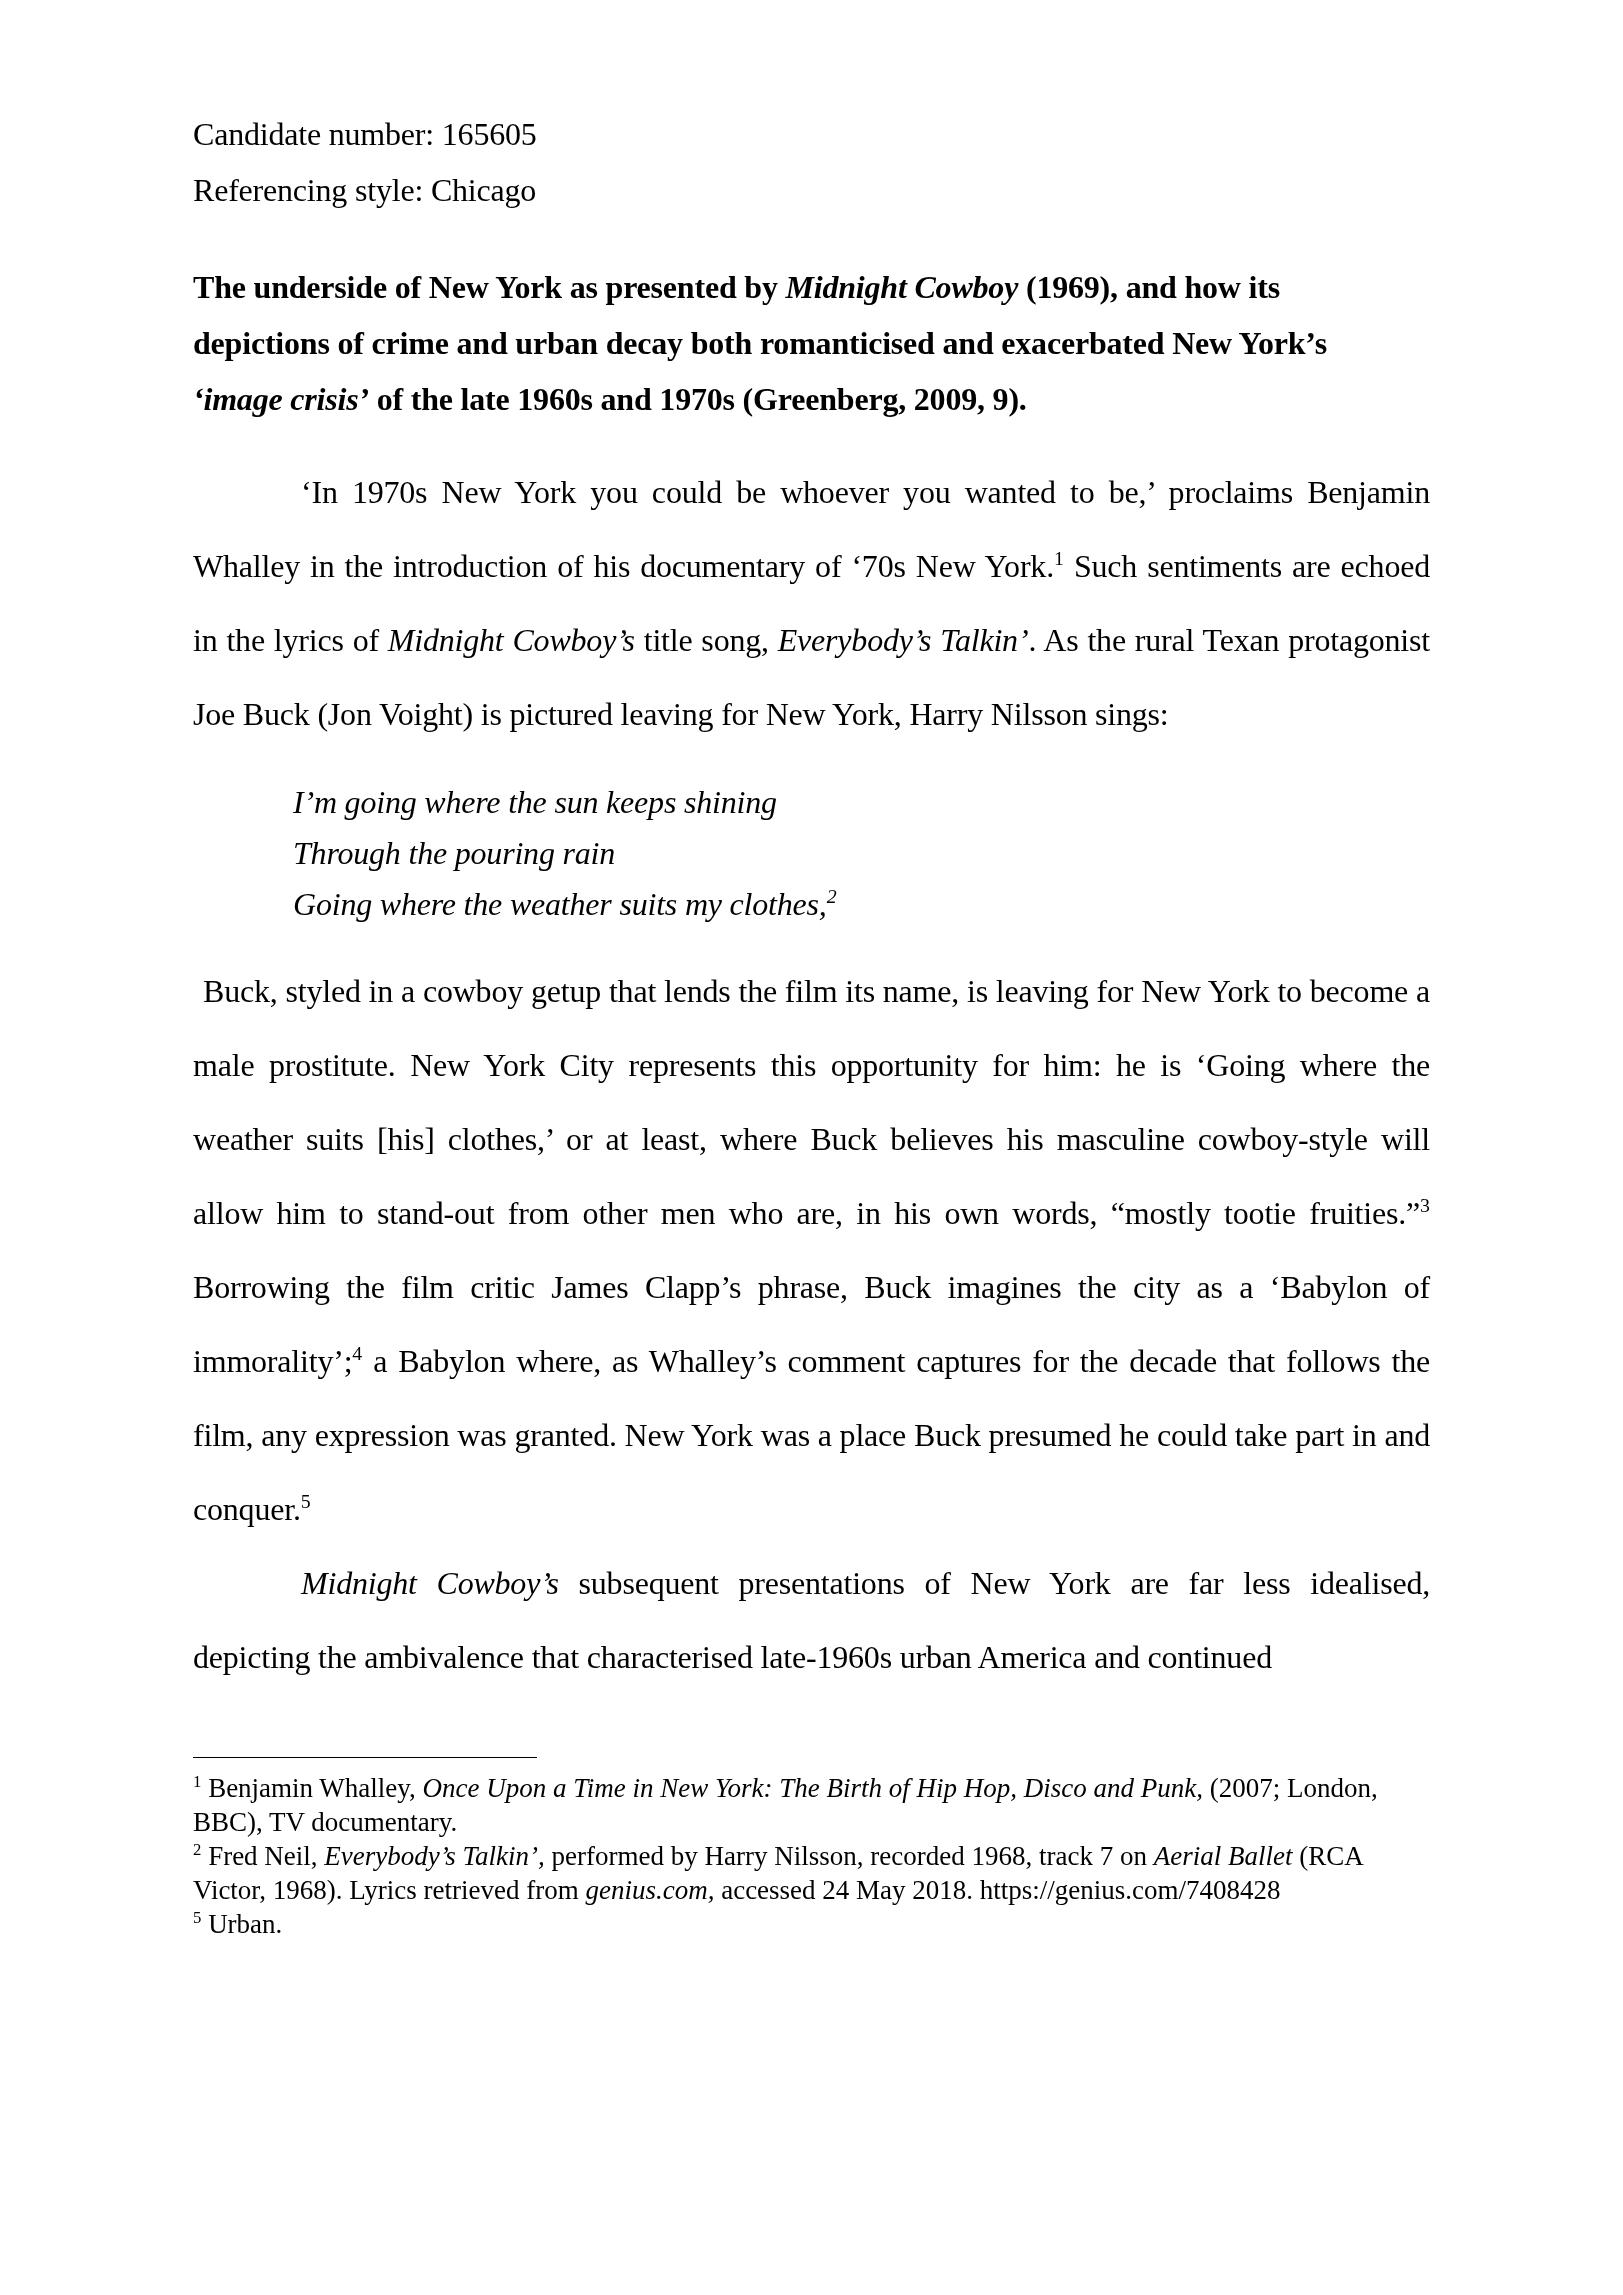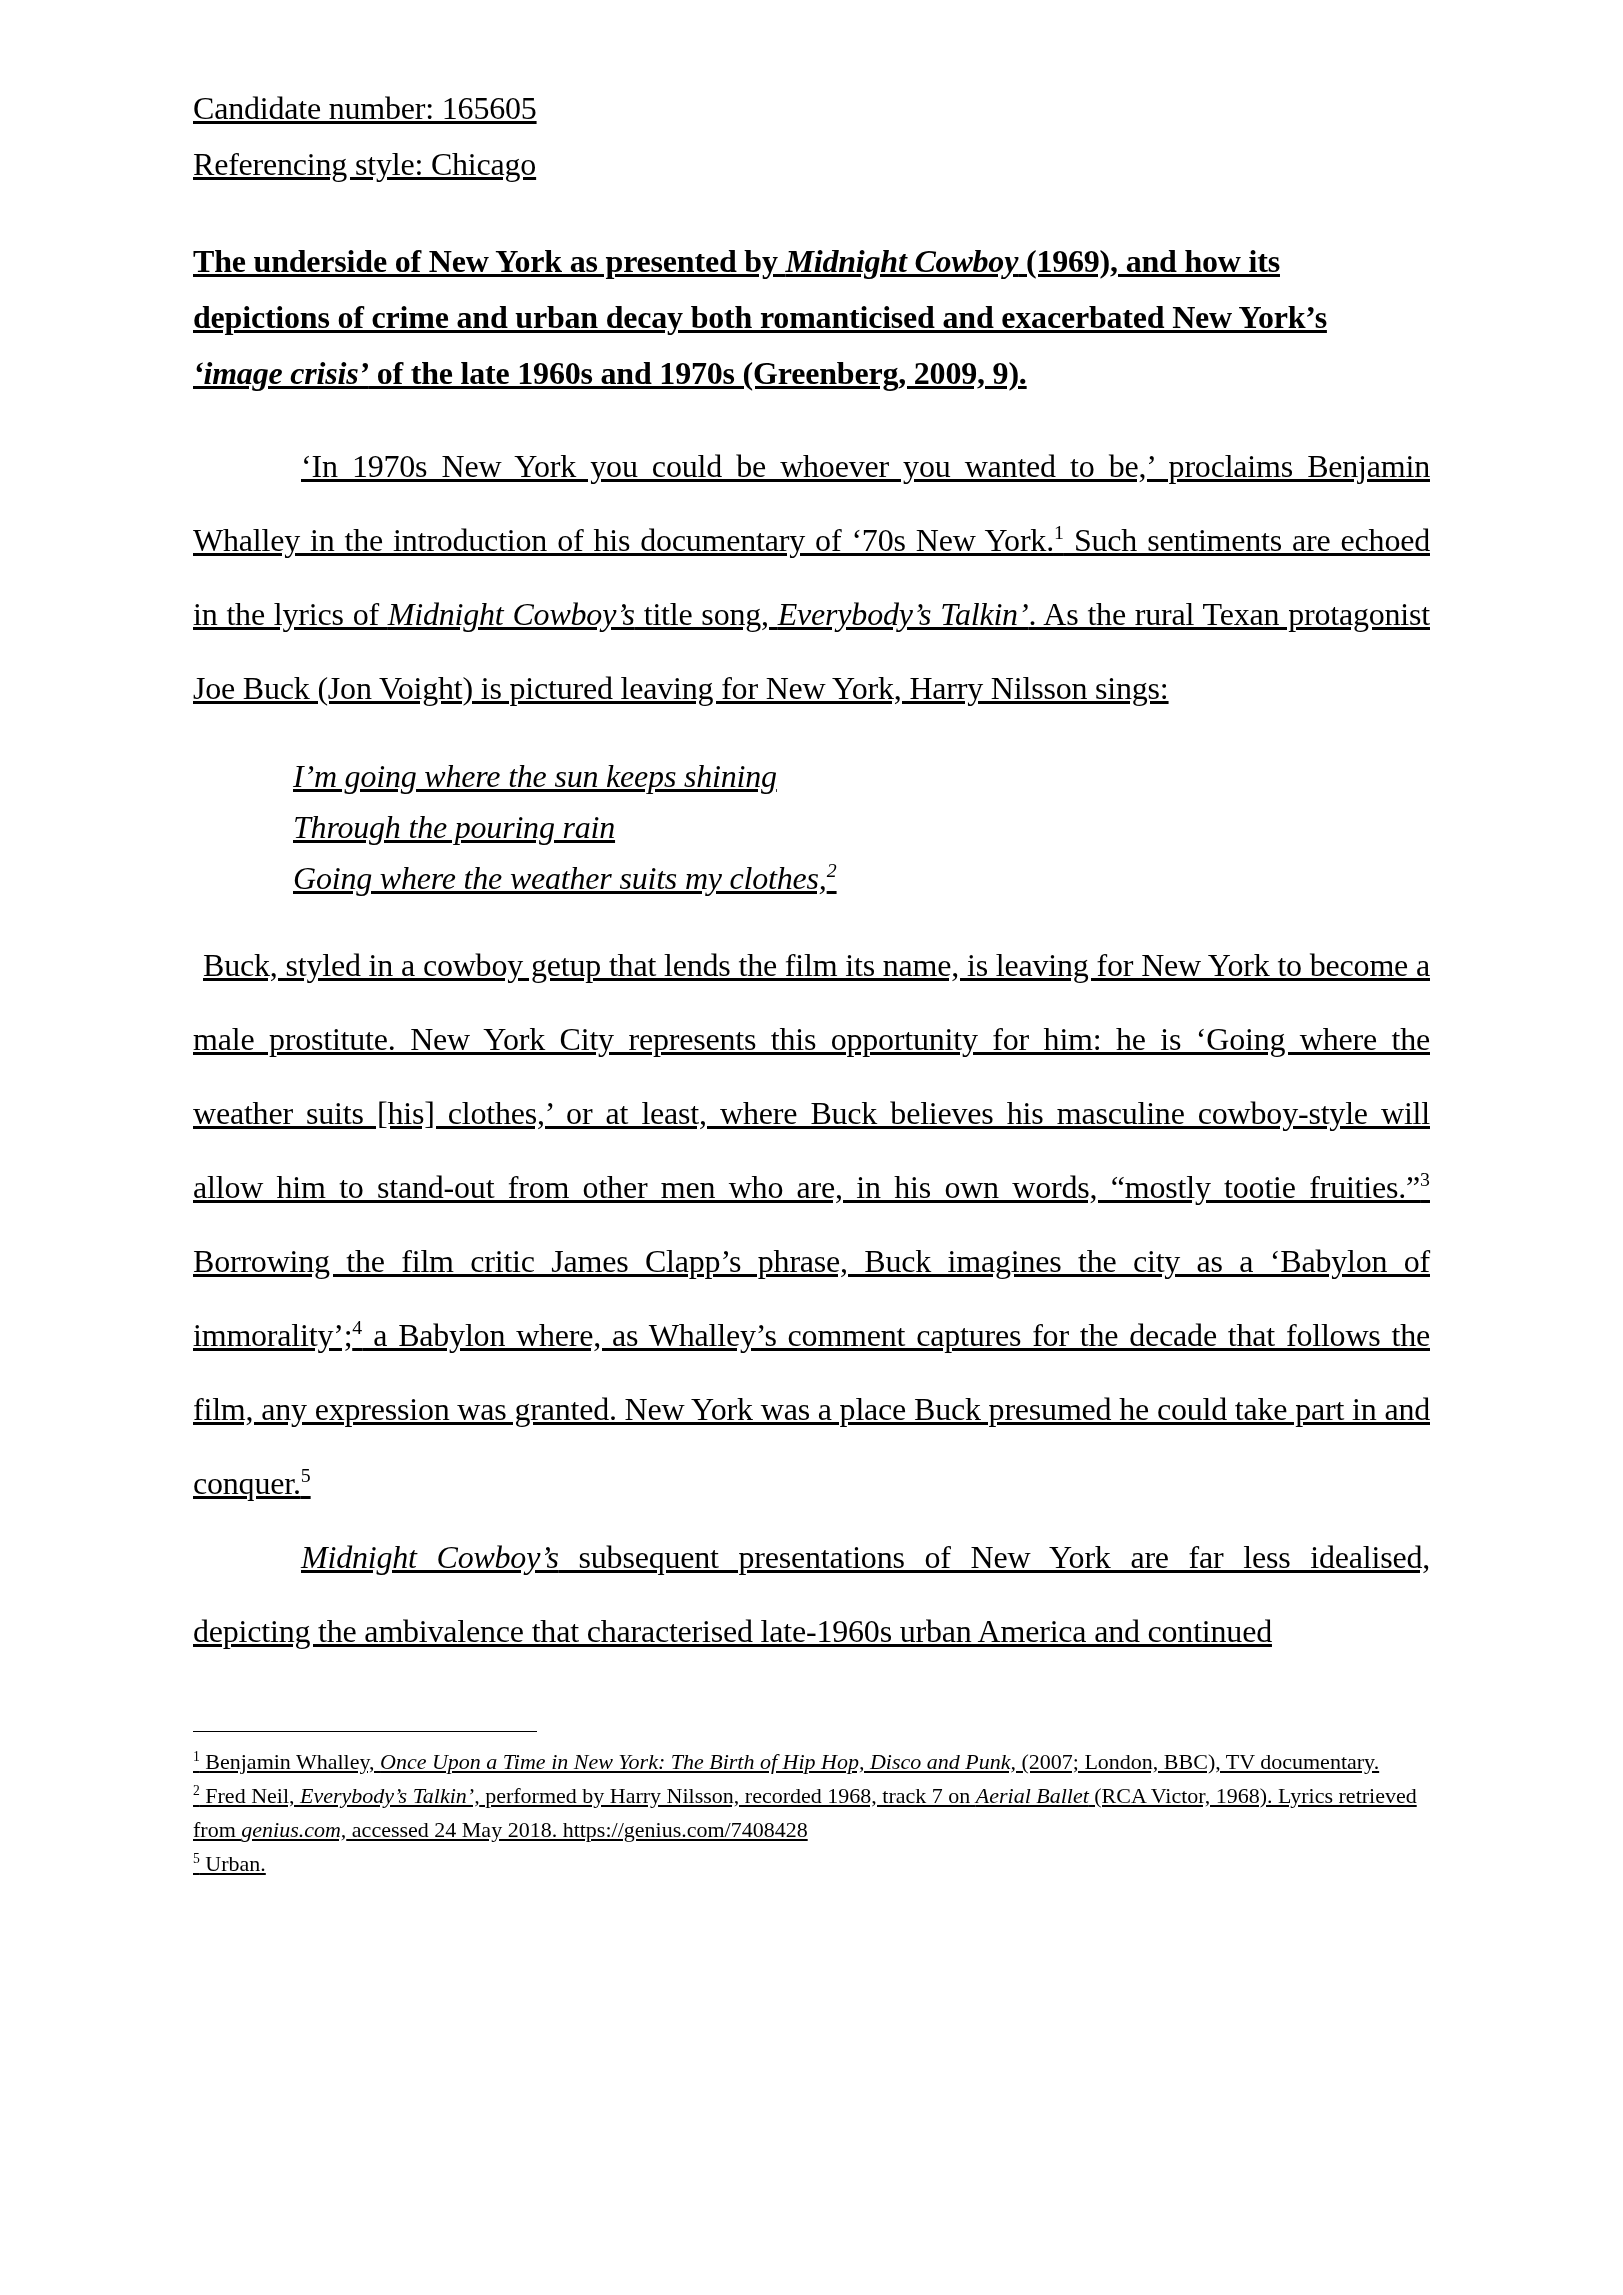--- a/index.html
+++ b/index.html
@@ -10,21 +10,21 @@
   }
   .page {
     position: relative;
     width: 1623px; height: 2295px;
     background: #ffffff;
     overflow: hidden;
     font-size: 32px;
     color: #000000;
     letter-spacing: -0.2px;
   }
-  .content { padding: 80px 193px 0 193px; text-decoration: underline; }
+  .content { padding: 106px 193px 0 193px; }
   .block { margin: 0; }
   .header { line-height: 56px; text-align: left; }
   .title  { line-height: 56px; margin-top: 41px; text-align: left; font-weight: bold; }
   .para   { line-height: 74px; text-align: justify; }
   .quote  { line-height: 51px; margin-left: 100px; text-align: left; }
   .indent    { text-indent: 108px; }
   .indent-sm { text-indent: 10px; }
   [data-name="paragraph-1"] { margin-top: 28px; }
   [data-name="lyrics-quote"] { margin-top: 26px; }
   [data-name="paragraph-2"] { margin-top: 24px; }
@@ -37,21 +37,21 @@
     line-height: 0;
     letter-spacing: 0;
   }
   .fn-sep {
     width: 344px; height: 0;
     border-top: 1.7px solid #000000;
     margin-top: 63px;
   }
   .footnotes {
     margin-top: 12.7px;
-    font-size: 22px;
+    font-size: 27px;
     line-height: 34px;
     letter-spacing: 0;
   }
   .footnote { text-align: left; }
 </style>
 </head>
 <body>
 
 <div class="page" data-name="document-page" style="background: rgb(255, 255, 255); color: rgb(0, 0, 0);">
   <div class="content" data-name="page-content">

